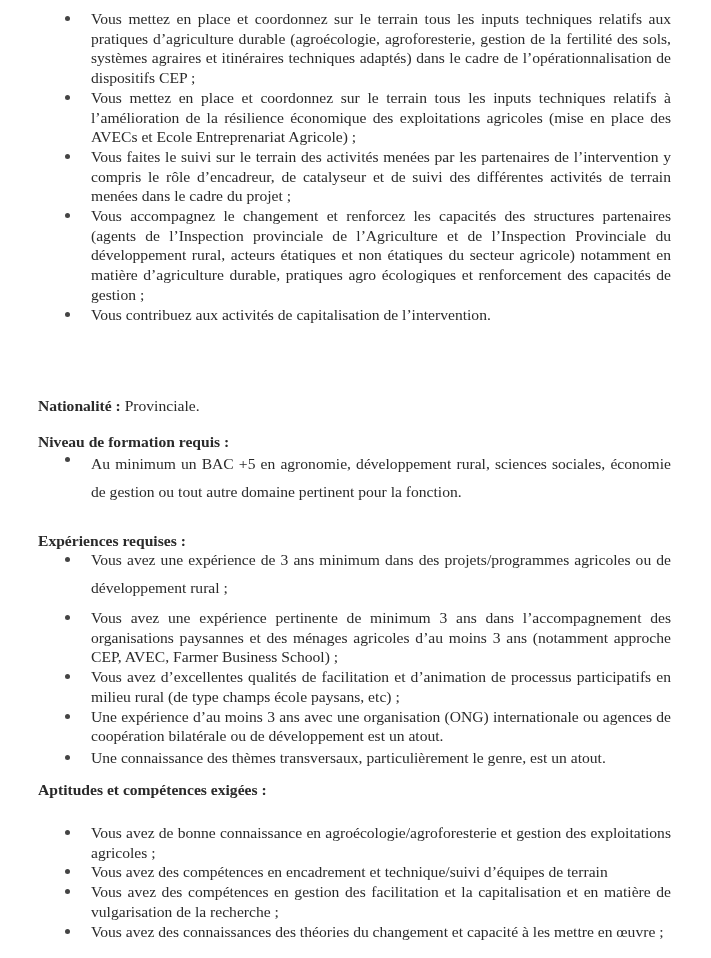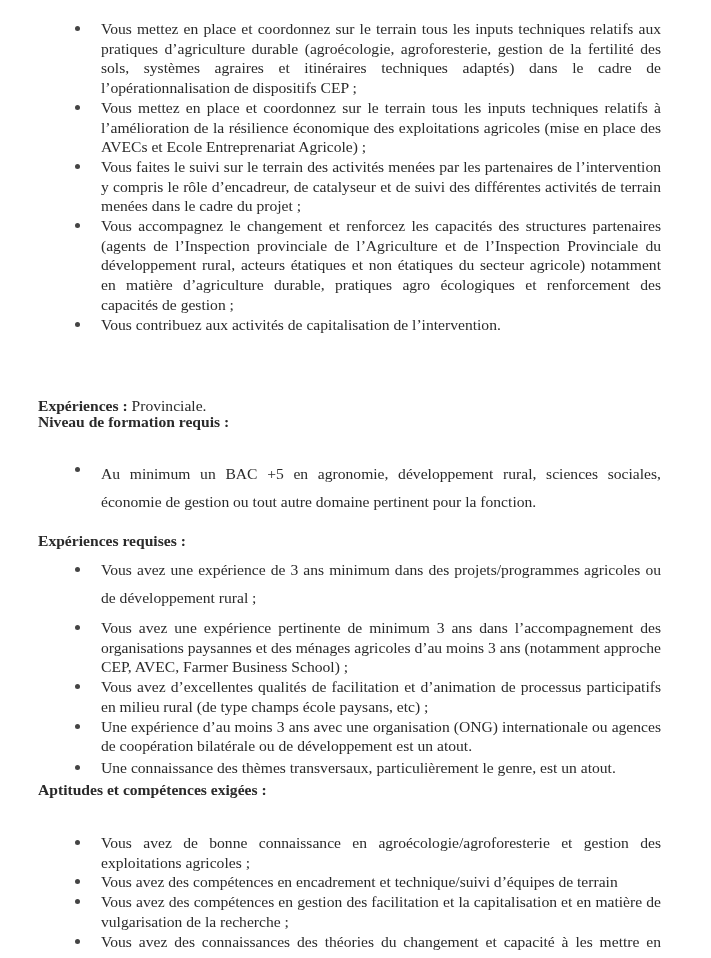--- a/index.html
+++ b/index.html
@@ -2,21 +2,21 @@
 <html><head>
 <meta charset="utf-8">
 <style>
   html, body { margin: 0; padding: 0; background: #ffffff; }
   body {
     width: 711px; height: 958px; overflow: hidden; position: relative;
     font-family: "Liberation Serif", "DejaVu Serif", serif;
     color: #2a2a2a; font-size: 15.6px; line-height: 19.7px;
   }
   .page { position: absolute; left: 0; top: 0; width: 711px; }
-  ul.blist { list-style: none; margin: 12px; padding: 0; }
+  ul.blist { list-style: none; margin: 2px; padding: 0; }
   ul.blist li { position: relative; padding-left: 89px; padding-right: 38px; text-align: justify; }
   ul.blist li .bullet {
     position: absolute; left: 63px; top: 7px; width: 5px; height: 5px;
     border-radius: 50%; background: #444;
   }
   .heading { position: absolute; left: 38px; font-weight: bold; font-size: 15.6px; }
   .sec { position: absolute; left: 0; width: 711px; }
   .wide li { line-height: 28px; }
   .wide li .bullet { top: 11px; }
 </style>
@@ -29,24 +29,24 @@
     <ul class="blist">
       <li><span class="bullet"></span><span>Vous mettez en place et coordonnez sur le terrain tous les inputs techniques relatifs aux pratiques d’agriculture durable (agroécologie, agroforesterie, gestion de la fertilité des sols, systèmes agraires et itinéraires techniques adaptés) dans le cadre de l’opérationnalisation de dispositifs CEP ;</span></li>
       <li><span class="bullet"></span><span>Vous mettez en place et coordonnez sur le terrain tous les inputs techniques relatifs à l’amélioration de la résilience économique des exploitations agricoles (mise en place des AVECs et Ecole Entreprenariat Agricole) ;</span></li>
       <li><span class="bullet"></span><span>Vous faites le suivi sur le terrain des activités menées par les partenaires de l’intervention y compris le rôle d’encadreur, de catalyseur et de suivi des différentes activités de terrain menées dans le cadre du projet ;</span></li>
       <li><span class="bullet"></span><span>Vous accompagnez le changement et renforcez les capacités des structures partenaires (agents de l’Inspection provinciale de l’Agriculture et de l’Inspection Provinciale du développement rural, acteurs étatiques et non étatiques du secteur agricole) notamment en matière d’agriculture durable, pratiques agro écologiques et renforcement des capacités de gestion ;</span></li>
       <li><span class="bullet"></span><span>Vous contribuez aux activités de capitalisation de l’intervention.</span></li>
     </ul>
   </div>
 
   <div class="heading" style="top:396px;">
-    <span>Expériences :</span><span style="font-weight:normal;"> Provinciale.</span>
+    <span>Nationalité :</span><span style="font-weight:normal;"> Provinciale.</span>
   </div>
 
-  <div class="heading" style="top:412px;text-align:right;">Niveau de formation requis :</div>
+  <div class="heading" style="top:432px;text-align:right;">Niveau de formation requis :</div>
 
   <div class="sec wide" style="top:448px;">
     <ul class="blist">
       <li><span class="bullet"></span><span>Au minimum un BAC +5 en agronomie, développement rural, sciences sociales, économie de gestion ou tout autre domaine pertinent pour la fonction.</span></li>
     </ul>
   </div>
 
   <div class="heading" style="top:515px;margin-top:16px;">Expériences requises :</div>
 
   <div class="sec" style="top:544px;">

